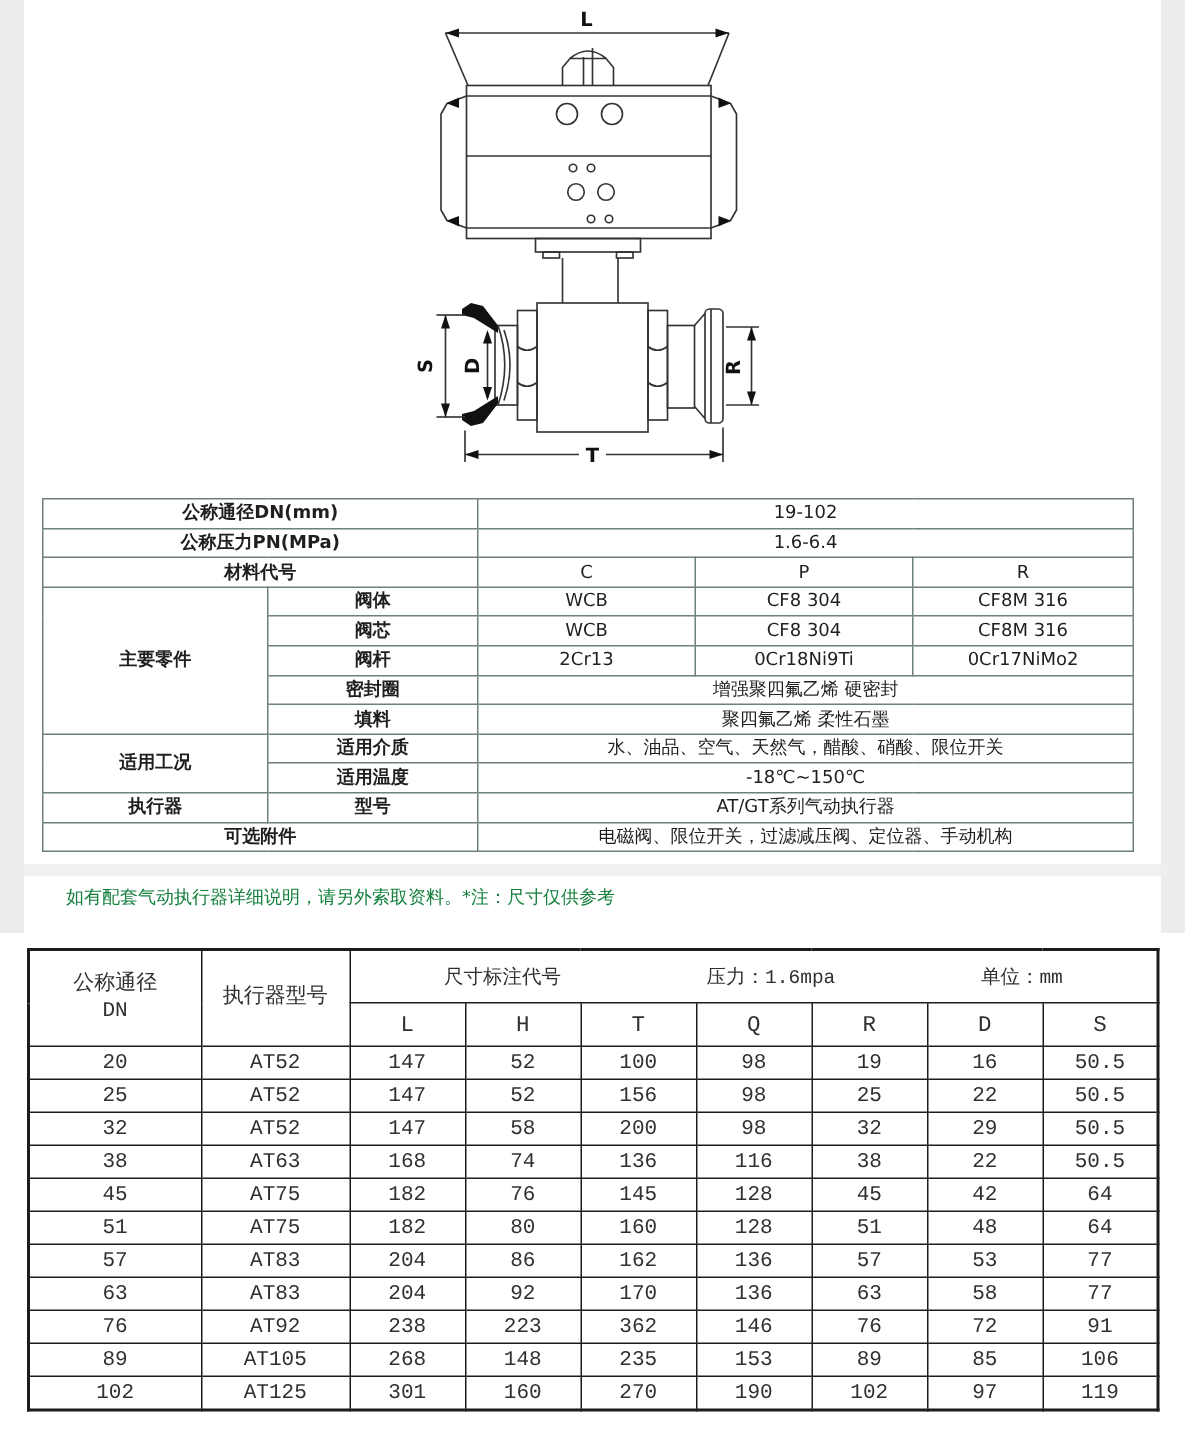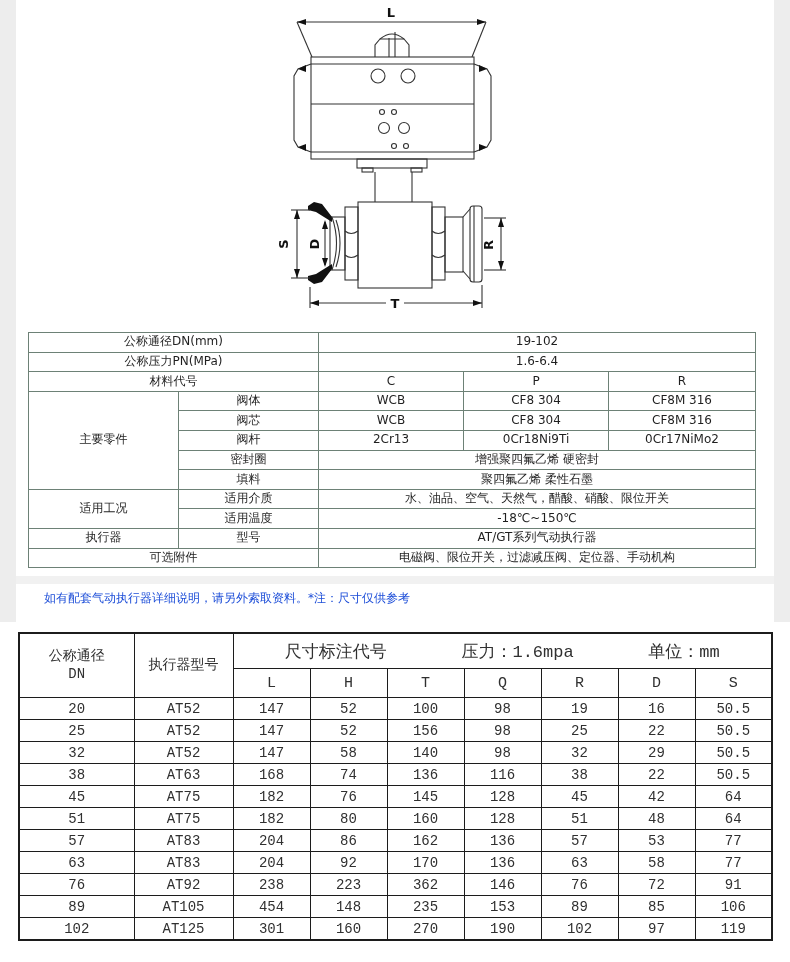--- a/index.html
+++ b/index.html
@@ -17,36 +17,36 @@
   #drawing path,#drawing line,#drawing rect,#drawing circle{stroke:#333;fill:none;stroke-width:1.1;}
   #drawing .solid{fill:#111;stroke:none;}
   #drawing text{fill:#111;font-size:13px;font-weight:bold;stroke:none;
                 font-family:"DejaVu Sans","Liberation Sans",sans-serif;}
 
   
   #specTable{position:absolute;left:28px;top:332px;width:727px;border-collapse:collapse;
              table-layout:fixed;font-size:12px;color:#1f1f1f;}
   #specTable td{border:1px solid #6d8176;height:18.6px;text-align:center;
                 padding:0 3px;line-height:1.15;}
-  #specTable td.label{font-weight:normal;}
+  #specTable td.label{font-weight:bold;}
 
   
-  #note{position:absolute;left:44px;top:590px;font-size:12px;color:#1d4ed8;}
+  #note{position:absolute;left:44px;top:590px;font-size:12px;color:#15803d;}
 
   
   #dimTable{position:absolute;left:18px;top:632px;width:754px;border-collapse:collapse;
             table-layout:fixed;color:#303030;border:2px solid #1c1c1c;font-family:Liberation Mono, monospace;}
   #dimTable th,#dimTable td{border:1px solid #1c1c1c;text-align:center;font-weight:normal;
             padding:0;}
   #dimTable th.h1{height:34px;}
   #dimTable tr.sub th{height:28px;font-size:15px;}
   #dimTable th.side{font-size:14px;line-height:1.25;}
   #dimTable tbody td{height:21px;font-size:14px;}
   .merged-flex{display:flex;align-items:center;justify-content:space-around;
-               font-size:17px;padding:0 14px;}
+               font-size:13px;padding:0 14px;}
 </style>
 </head>
 <body>
 
 <div id="page">
 
   <div id="gutter-left" class="gutter"></div>
   <div id="gutter-right" class="gutter"></div>
   <div id="card-gap"></div>
 
@@ -288,21 +288,21 @@
           <td>98</td>
           <td>25</td>
           <td>22</td>
           <td>50.5</td>
         </tr>
         <tr>
           <td>32</td>
           <td>AT52</td>
           <td>147</td>
           <td>58</td>
-          <td>140</td>
+          <td>200</td>
           <td>98</td>
           <td>32</td>
           <td>29</td>
           <td>50.5</td>
         </tr>
         <tr>
           <td>38</td>
           <td>AT63</td>
           <td>168</td>
           <td>74</td>
@@ -363,21 +363,21 @@
           <td>223</td>
           <td>362</td>
           <td>146</td>
           <td>76</td>
           <td>72</td>
           <td>91</td>
         </tr>
         <tr>
           <td>89</td>
           <td>AT105</td>
-          <td>454</td>
+          <td>268</td>
           <td>148</td>
           <td>235</td>
           <td>153</td>
           <td>89</td>
           <td>85</td>
           <td>106</td>
         </tr>
         <tr>
           <td>102</td>
           <td>AT125</td>

